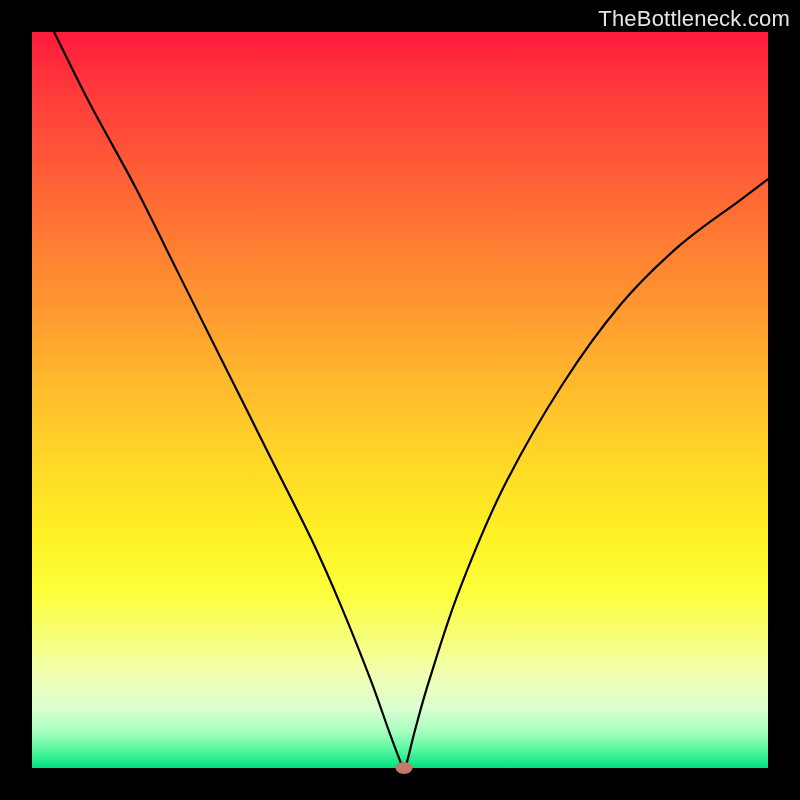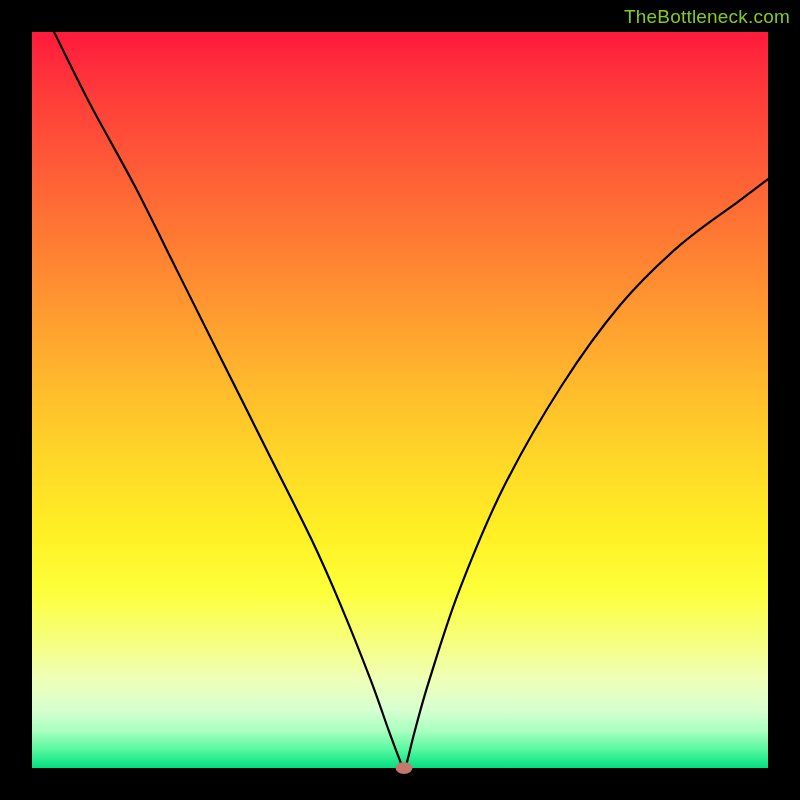--- a/index.html
+++ b/index.html
@@ -40,22 +40,22 @@
       #a8ffc0 95%,
       #58f7a0 97.5%,
       #00e080 100%
     );
   }
   .watermark {
     position: absolute;
     top: 6px;
     right: 10px;
     font-family: Arial, Helvetica, sans-serif;
-    font-size: 19px;
-    color: #84cc16;
+    font-size: 22px;
+    color: #e5e5e5;
     letter-spacing: 0.2px;
     user-select: none;
   }
   svg.curve {
     position: absolute;
     top: 0;
     left: 0;
     width: 736px;
     height: 736px;
   }

